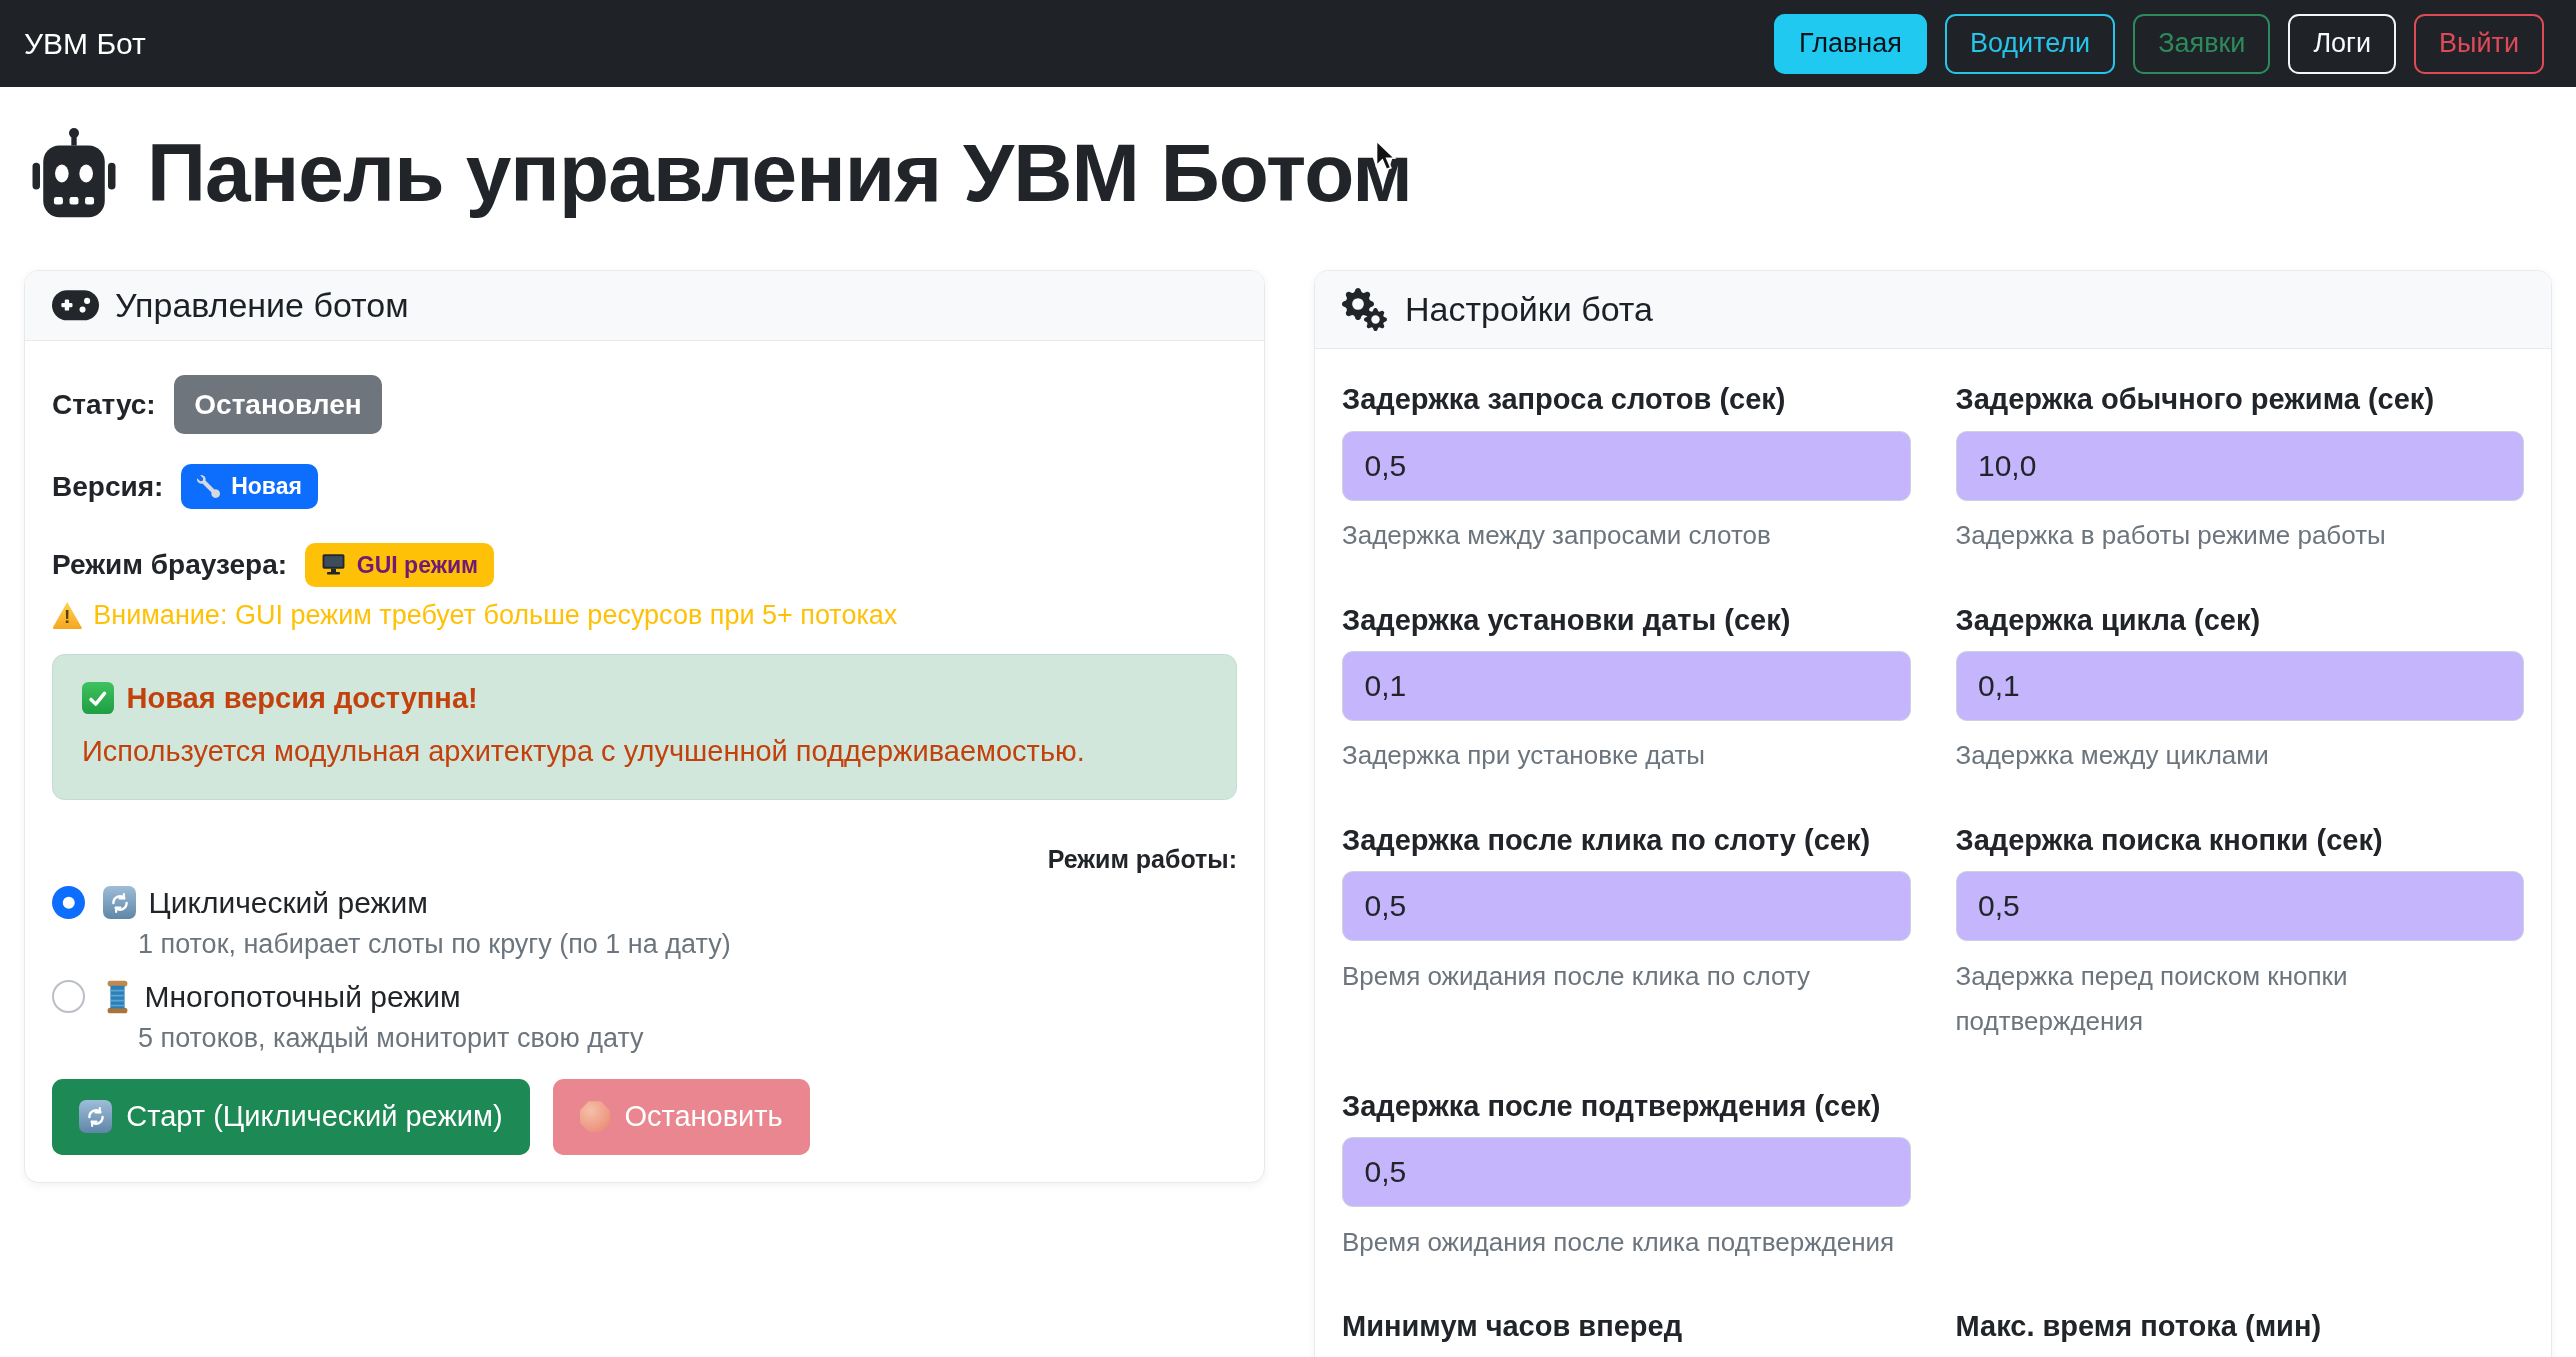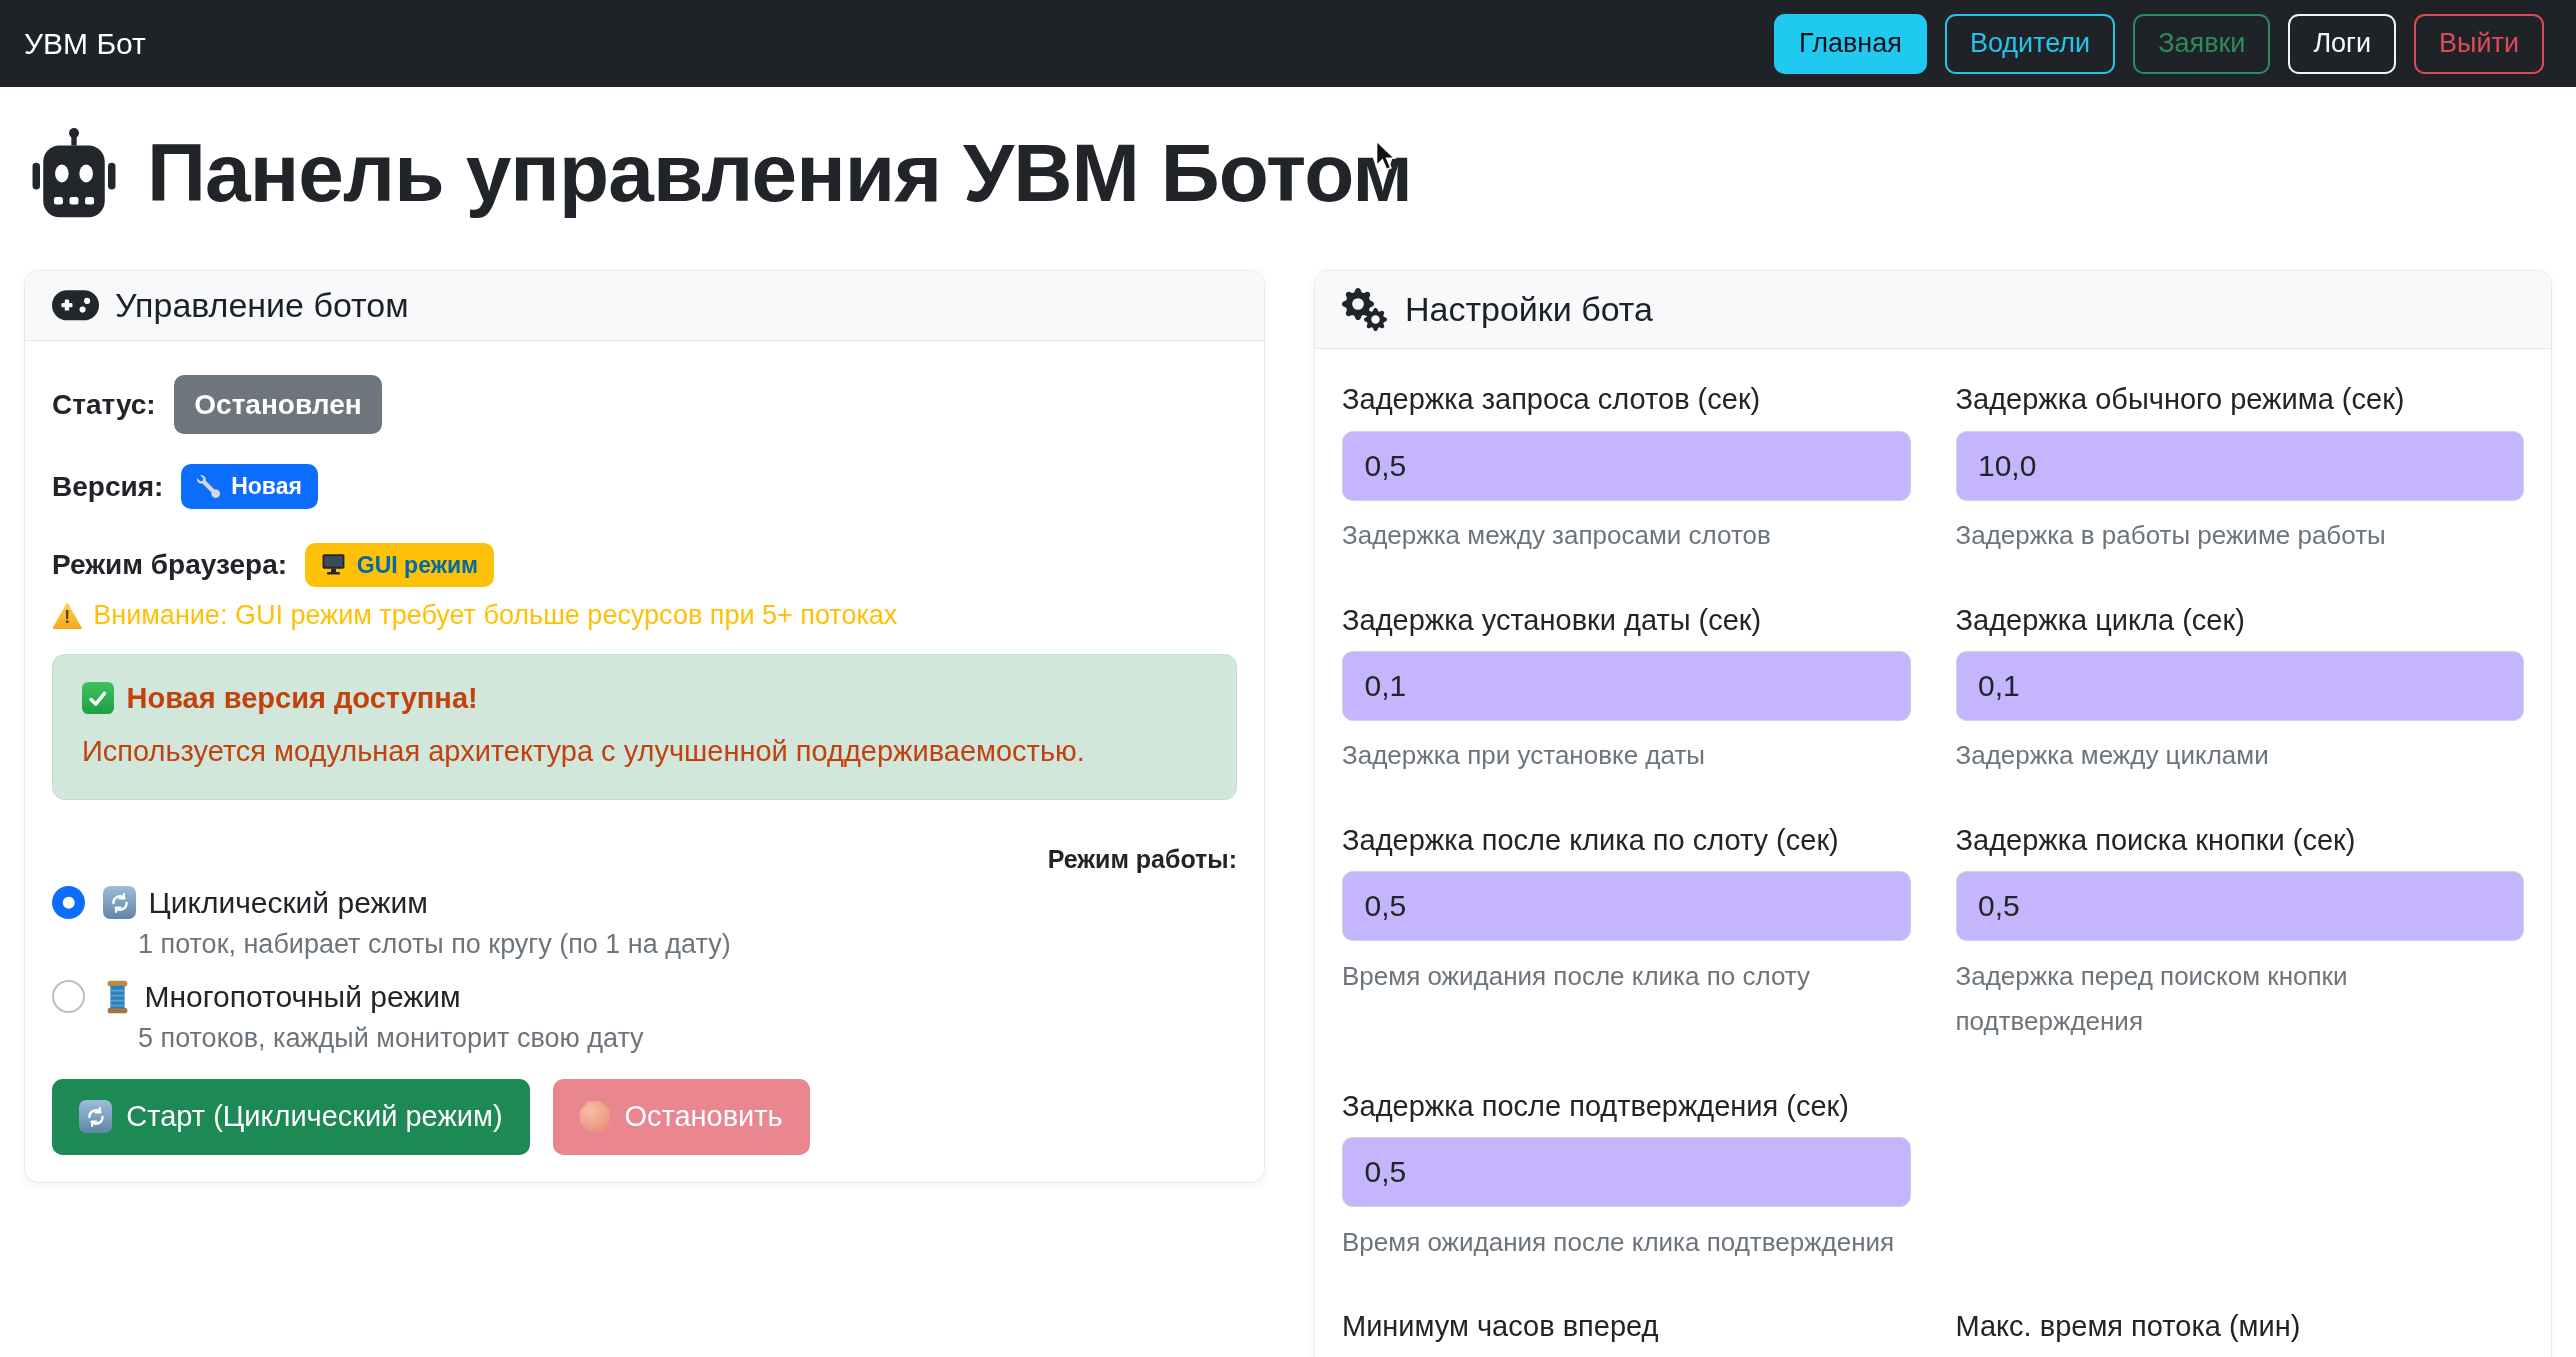--- a/index.html
+++ b/index.html
@@ -47,21 +47,21 @@
   .kv-row { display:flex; align-items:center; gap:18px; }
   .kv-label { font-size:28px; font-weight:700; }
   .row-status  { margin-bottom:30.5px; }
   .row-version { margin-bottom:34px; }
   .row-browser { margin-bottom:12.5px; }
 
   .badge { display:inline-flex; align-items:center; gap:10.8px; font-weight:700;
     border-radius:10px; line-height:1; }
   .badge-secondary { background:#6f757c; color:#fff; font-size:28px; padding:15.2px 20.6px; }
   .badge-primary   { background:#0d6efd; color:#fff; font-size:23px; padding:10.8px 16px; }
-  .badge-warning   { background:#ffc107; color:#0369a1; font-size:23px; padding:10.8px 16px; }
+  .badge-warning   { background:#ffc107; color:#701a75; font-size:23px; padding:10.8px 16px; }
   .badge svg { display:block; }
 
   .warning-line { display:flex; align-items:center; gap:10.8px; color:#ffc107;
     font-size:27px; margin-bottom:23px; }
   .warn-tri { position:relative; width:30.5px; height:27px; flex:0 0 auto; }
   .warn-tri .tri { position:absolute; inset:0;
     background:linear-gradient(#ffd34d,#f5a623);
     clip-path:polygon(50% 0, 100% 100%, 0 100%); border-radius:3.6px; }
   .warn-tri .bang { position:absolute; left:0; right:0; top:3.6px; text-align:center;
     font-size:19px; font-weight:700; color:#5b4300; }
@@ -98,21 +98,21 @@
     color:#fff; cursor:pointer; }
   .btn-start { background:#1d8a55; }
   .btn-stop  { background:#ea868f; }
   .stop-oct { width:30.5px; height:30.5px; flex:0 0 auto;
     background:radial-gradient(circle at 35% 30%, #f6c0a8, #e8846f);
     clip-path:polygon(30% 0,70% 0,100% 30%,100% 70%,70% 100%,30% 100%,0 70%,0 30%); }
 
   
   .form-grid { display:grid; grid-template-columns:1fr 1fr; column-gap:45px; }
   .field { margin-bottom:45px; }
-  .field-label { display:block; font-size:29px; font-weight:400; margin-bottom:14.3px; }
+  .field-label { display:block; font-size:29px; font-weight:700; margin-bottom:14.3px; }
   .field input { width:100%; height:70px; border:1.8px solid #ccd3da; border-radius:10.8px;
     font-family:"Liberation Sans",sans-serif; font-size:30px; color:#212529; padding:0 21.5px;
     background:#c4b5fd; }
   .field-help { margin-top:12.5px; font-size:26px; color:#6c757d; line-height:1.75; }
 
   
   .cursor { position:absolute; left:1375px; top:140px; width:21.5px; height:32px; z-index:99; }
 </style>
 </head>
 <body>

